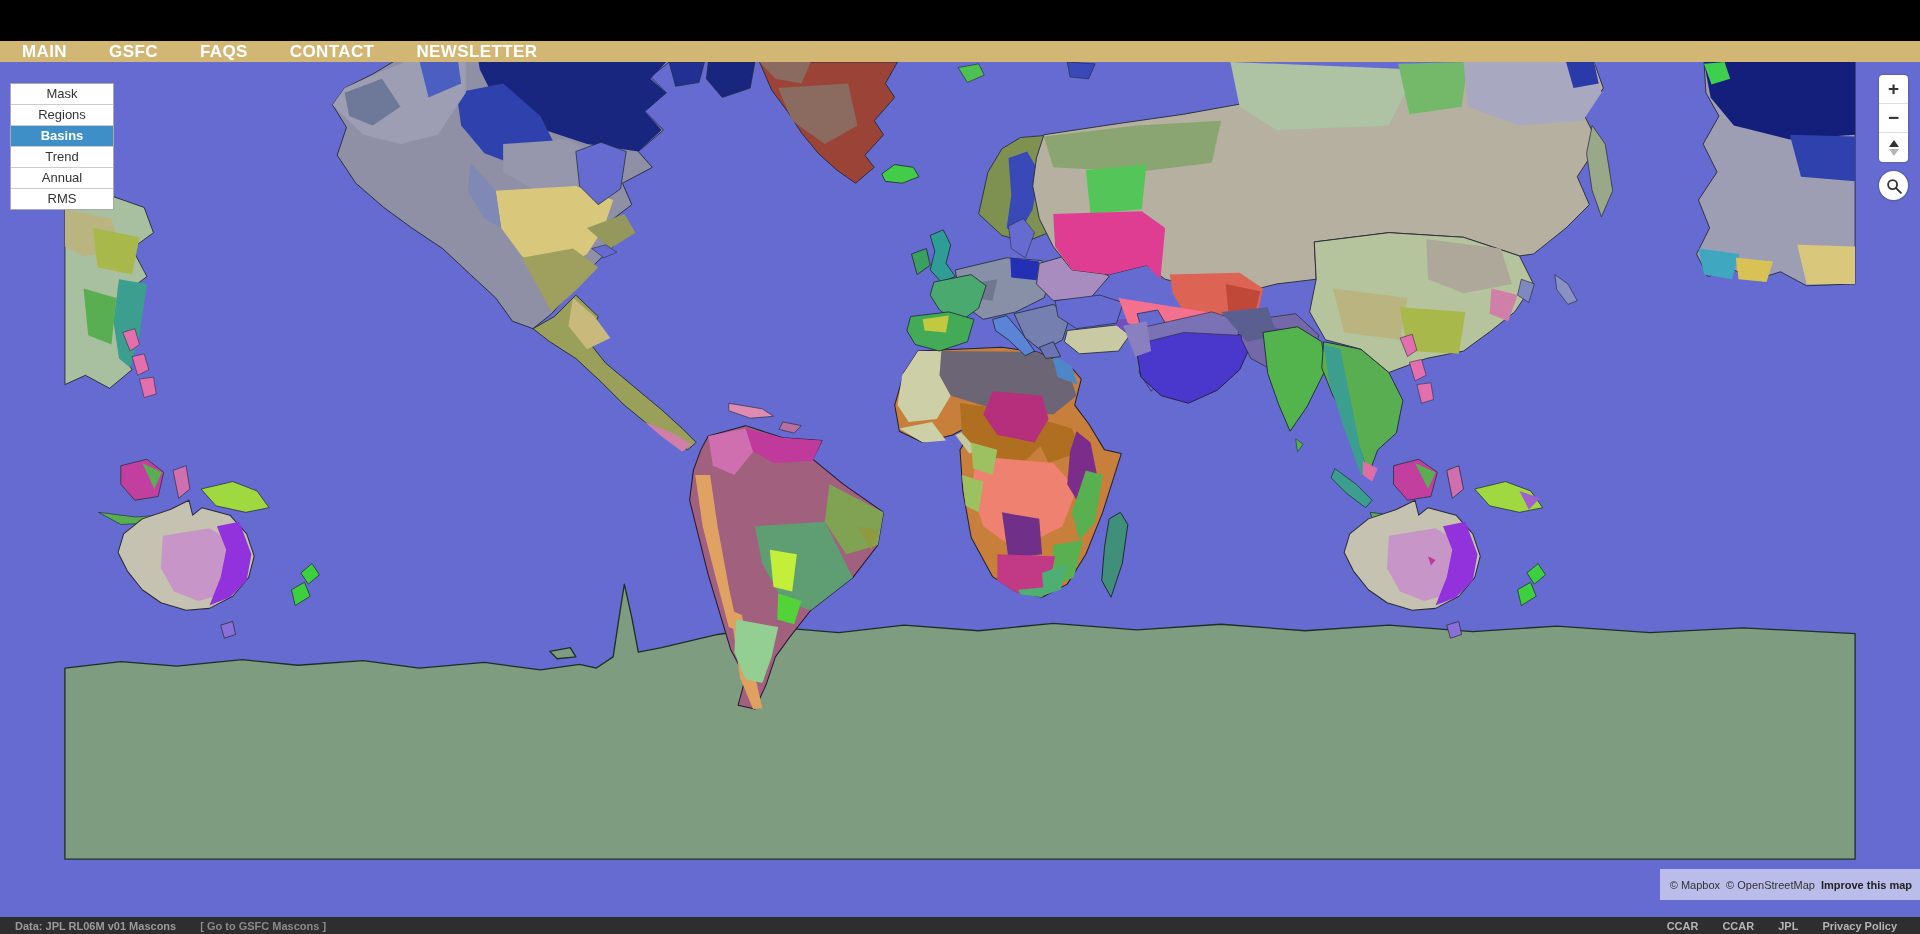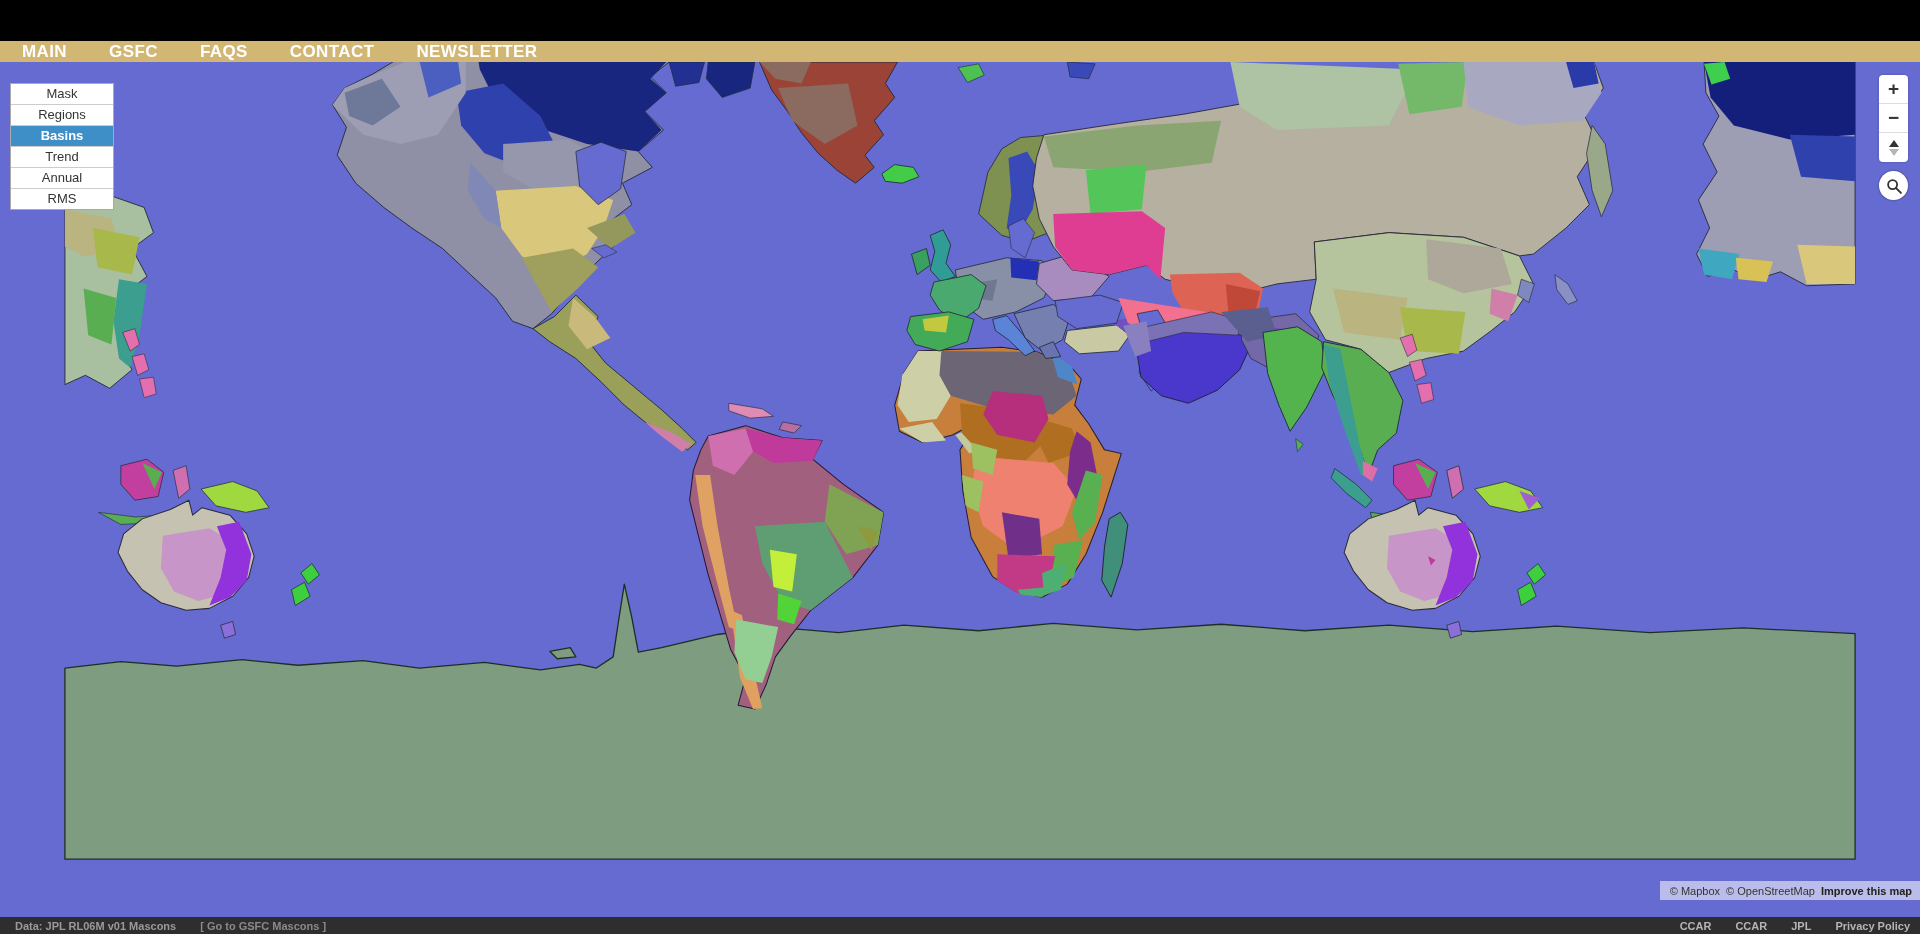--- a/index.html
+++ b/index.html
@@ -32,31 +32,31 @@
   
   .controls{position:absolute;top:75px;right:12px;width:29px;z-index:5;}
   .zoom-panel{background:#fff;border-radius:4px;box-shadow:0 0 0 1.5px rgba(0,0,0,.08);overflow:hidden;}
   .zoom-panel .btn{width:29px;height:29px;display:flex;align-items:center;justify-content:center;
     font-size:19px;font-weight:bold;color:#333;cursor:pointer;border-bottom:1px solid #ddd;box-sizing:border-box;}
   .zoom-panel .btn:last-child{border-bottom:none;}
   .search-btn{margin-top:9px;width:29px;height:29px;background:#fff;border-radius:50%;
     box-shadow:0 0 0 1.5px rgba(0,0,0,.12);display:flex;align-items:center;justify-content:center;cursor:pointer;}
 
   
-  .attrib{position:absolute;right:0;bottom:17px;height:19px;z-index:6;background:rgba(255,255,255,.55);
+  .attrib{position:absolute;right:0;bottom:17px;height:31px;z-index:6;background:rgba(255,255,255,.55);
     display:flex;align-items:center;padding:0 8px 0 10px;font-size:11px;color:#333;white-space:nowrap;}
   .attrib span{margin-right:6px;}
   .attrib .improve{font-weight:bold;color:#222;cursor:pointer;margin-right:0;}
 
   
   .footer{position:absolute;bottom:0;left:0;width:100%;height:17px;background:var(--footer-bg,#2e2e2e);
     z-index:10;display:flex;align-items:center;justify-content:space-between;font-size:11px;font-weight:bold;}
   .footer .left{color:#9a9a9a;padding-left:15px;display:flex;gap:24px;}
   .footer .left .gsfc{color:#8a8a8a;cursor:pointer;}
-  .footer .right{display:flex;gap:24px;padding-right:10px;text-align:right;}
+  .footer .right{display:flex;gap:24px;padding-right:23px;text-align:right;}
   .footer .right a{color:#b5b5b5;text-decoration:none;cursor:pointer;}
 </style>
 </head>
 <body>
 
 <div class="app">
 
 
   <div class="nav">
     <a>MAIN</a>

